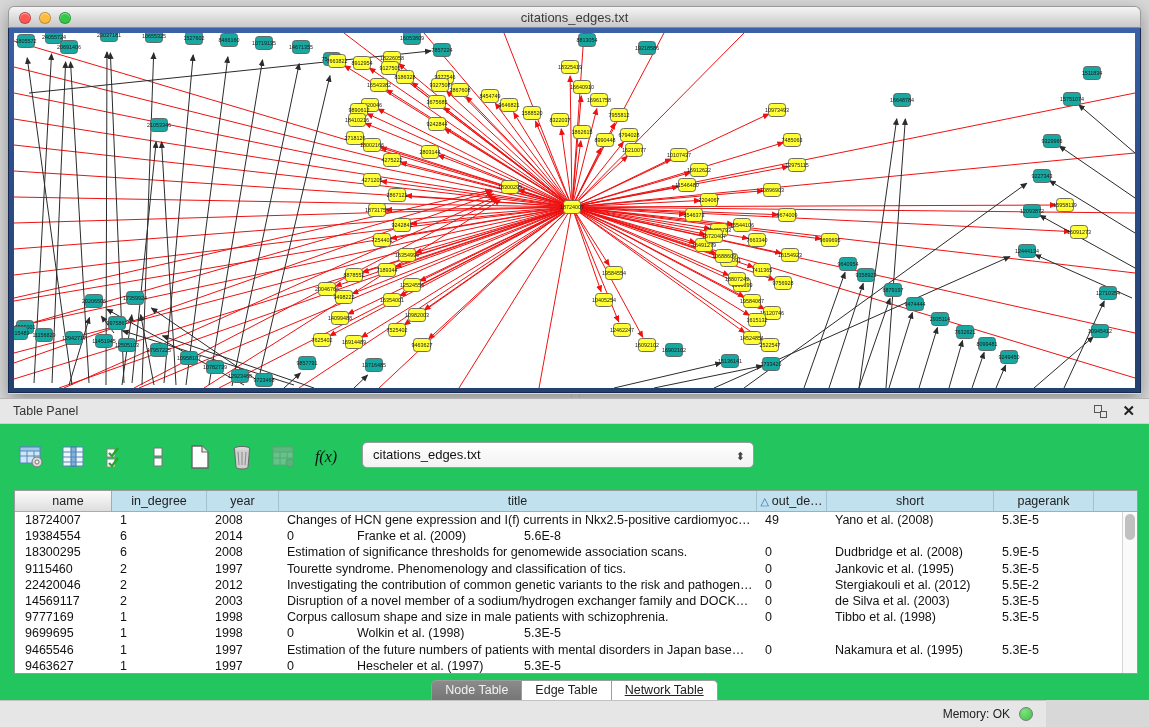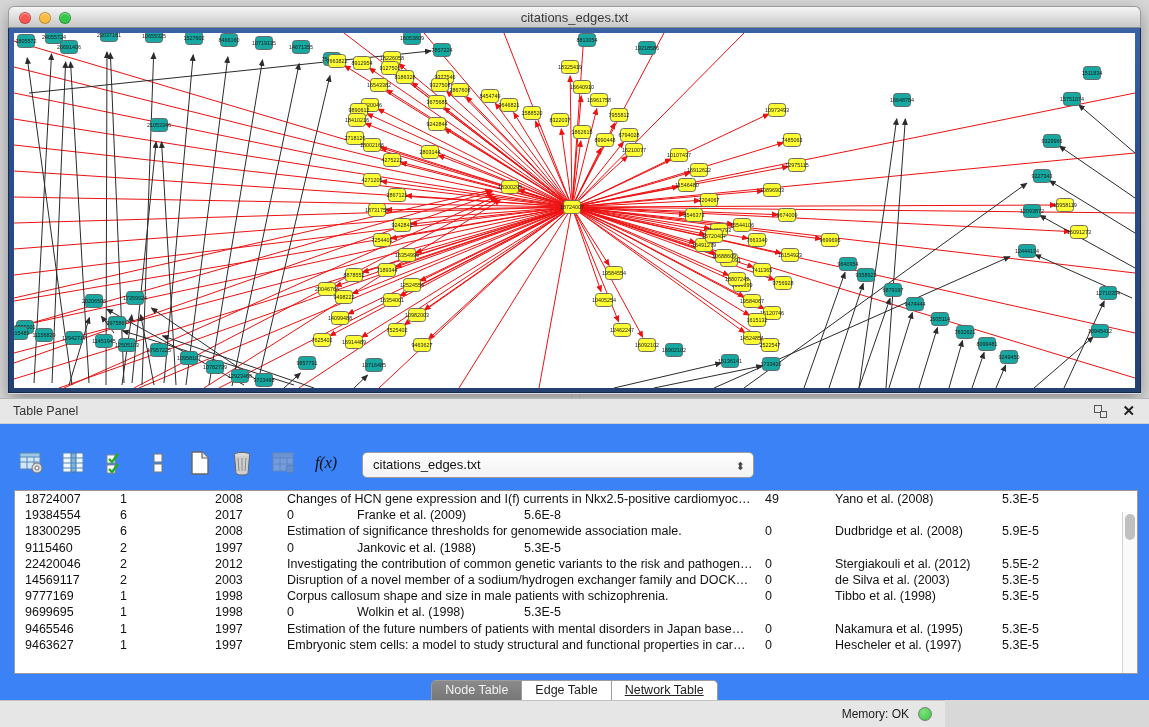--- a/index.html
+++ b/index.html
@@ -24,32 +24,32 @@
   .net-canvas-wrap { width:1121px; height:355px; background:#ffffff; overflow:hidden; }
   svg#net-svg { display:block; width:100%; height:100%; }
 
   
   .panel-divider { position:absolute; left:0; top:394px; width:1149px; height:4px; }
   .panel-divider .grip { position:absolute; left:571px; top:0px; width:9px; height:4px;
     border-left:1px solid #9a9a9a; border-right:1px solid #9a9a9a; }
 
   
   .table-panel { position:absolute; left:0; top:398px; width:1149px; height:302px;
-    background:#3b82f6; border-top:1px solid #b5b5b5; }
+    background:#22c55e; border-top:1px solid #b5b5b5; }
   .panel-titlebar { position:relative; height:25px; background:#e7e7e7;
     border-bottom:1px solid #d0d0d0; }
   .panel-titlebar .ptitle { position:absolute; left:13px; top:5px; font-size:12.5px; color:#333; }
   .panel-float { position:absolute; right:42px; top:6px; width:13px; height:13px; cursor:pointer; }
   .panel-float .sq1 { position:absolute; left:0; top:0; width:8px; height:8px; border:1.5px solid #555; }
   .panel-float .sq2 { position:absolute; right:0; bottom:0; width:7px; height:7px; border:1.5px solid #555; background:#e7e7e7; }
   .panel-close { position:absolute; right:14px; top:3px; font-size:15px; font-weight:bold; color:#222; cursor:pointer; }
 
   .panel-body { position:relative; height:276px; }
 
-  .toolbar { position:absolute; left:18px; top:18px; height:36px; display:flex; align-items:flex-end; gap:14px; }
+  .toolbar { position:absolute; left:18px; top:18px; height:36px; display:flex; align-items:flex-start; gap:14px; }
   .tbtn { width:28px; height:30px; display:flex; align-items:center; justify-content:center; cursor:pointer; }
   .tbtn svg { display:block; }
   .fx { font-family:"Liberation Serif", serif; font-style:italic; font-size:16px; color:#111; }
   .combo { position:relative; width:392px; height:26px; margin-left:8px; background:linear-gradient(180deg,#ffffff,#f2f2f2);
     border:1px solid #9c9c9c; border-radius:5px; font-size:13px; color:#111;
     line-height:24px; padding-left:10px; cursor:pointer; }
   .combo .arrows { position:absolute; right:8px; top:0px; font-size:11px; color:#444; line-height:26px; }
 
   .table-frame { position:absolute; left:14px; top:66px; width:1124px; height:184px;
     background:#ffffff; border:1px solid #9a9a9a; }
@@ -69,21 +69,21 @@
     background:#c0c0c0; border-radius:5px; }
 
   .tabs { position:absolute; left:0; right:0; top:256px; display:flex; justify-content:center; }
   .seg { height:28px; line-height:19px; font-size:12.5px; padding:0 13px; background:#ffffff;
     border:1px solid #9d9d9d; border-left:none; color:#222; cursor:pointer; }
   .seg:first-child { border-left:1px solid #9d9d9d; border-radius:5px 0 0 5px; }
   .seg:last-child { border-radius:0 5px 5px 0;text-decoration:underline; }
   .seg.active { background:linear-gradient(180deg,#8b8b8b,#6e6e6e); color:#f2f2f2; }
 
   
-  .statusbar { position:absolute; left:0; top:700px; width:945px; height:27px;
+  .statusbar { position:absolute; left:0; top:700px; width:1046px; height:27px;
     background:#e6e6e6; border-top:1px solid #c2c2c2; }
   .mem { position:absolute; right:36px; top:6px; font-size:12px; color:#222; }
   .memdot { position:absolute; right:13px; top:6px; width:14px; height:14px; border-radius:50%;
     background:radial-gradient(circle at 35% 30%, #7ee27f, #3cc441); border:1px solid #7a7a7a; }
 </style>
 </head>
 <body>
 
 <div class="desktop">
 
@@ -896,53 +896,63 @@
           </svg>
         </span>
         <span class="tbtn fx">f(x)</span>
         <div class="combo">
           <span>citations_edges.txt</span>
           <span class="arrows">⬍</span>
         </div>
       </div>
 
       <div class="table-frame">
+        <div class="thead" id="thead">
+            <div class="th c0 name-col">name</div>
+            <div class="th c1">in_degree</div>
+            <div class="th c2">year</div>
+            <div class="th c3">title</div>
+            <div class="th c4"><span class="sort-glyph">△</span>out_de…</div>
+            <div class="th c5">short</div>
+            <div class="th c6">pagerank</div>
+          </div>
         <div id="tbody">
             <div class="trow">
               <div class="td c0">18724007</div>
               <div class="td c1">1</div>
               <div class="td c2">2008</div>
               <div class="td c3">Changes of HCN gene expression and I(f) currents in Nkx2.5-positive cardiomyoc…</div>
               <div class="td c4">49</div>
               <div class="td c5">Yano et al. (2008)</div>
               <div class="td c6">5.3E-5</div>
             </div>
             <div class="trow">
               <div class="td c0">19384554</div>
               <div class="td c1">6</div>
-              <div class="td c2">2017</div>
+              <div class="td c2">2014</div>
               <div class="td c4">0</div>
               <div class="td c5">Franke et al. (2009)</div>
               <div class="td c6">5.6E-8</div>
             </div>
             <div class="trow">
               <div class="td c0">18300295</div>
               <div class="td c1">6</div>
               <div class="td c2">2008</div>
-              <div class="td c3">Estimation of significance thresholds for genomewide association male.</div>
+              <div class="td c3">Estimation of significance thresholds for genomewide association scans.</div>
               <div class="td c4">0</div>
               <div class="td c5">Dudbridge et al. (2008)</div>
               <div class="td c6">5.9E-5</div>
             </div>
             <div class="trow">
               <div class="td c0">9115460</div>
               <div class="td c1">2</div>
               <div class="td c2">1997</div>
+              <div class="td c3">Tourette syndrome. Phenomenology and classification of tics.</div>
               <div class="td c4">0</div>
-              <div class="td c5">Jankovic et al. (1988)</div>
+              <div class="td c5">Jankovic et al. (1995)</div>
               <div class="td c6">5.3E-5</div>
             </div>
             <div class="trow">
               <div class="td c0">22420046</div>
               <div class="td c1">2</div>
               <div class="td c2">2012</div>
               <div class="td c3">Investigating the contribution of common genetic variants to the risk and pathogen…</div>
               <div class="td c4">0</div>
               <div class="td c5">Stergiakouli et al. (2012)</div>
               <div class="td c6">5.5E-2</div>
@@ -979,21 +989,20 @@
               <div class="td c2">1997</div>
               <div class="td c3">Estimation of the future numbers of patients with mental disorders in Japan base…</div>
               <div class="td c4">0</div>
               <div class="td c5">Nakamura et al. (1995)</div>
               <div class="td c6">5.3E-5</div>
             </div>
             <div class="trow">
               <div class="td c0">9463627</div>
               <div class="td c1">1</div>
               <div class="td c2">1997</div>
-              <div class="td c3">Embryonic stem cells: a model to study structural and functional properties in car…</div>
               <div class="td c4">0</div>
               <div class="td c5">Hescheler et al. (1997)</div>
               <div class="td c6">5.3E-5</div>
             </div>
           </div>
         <div class="vscroll">
           <div class="vthumb"></div>
         </div>
       </div>
 

